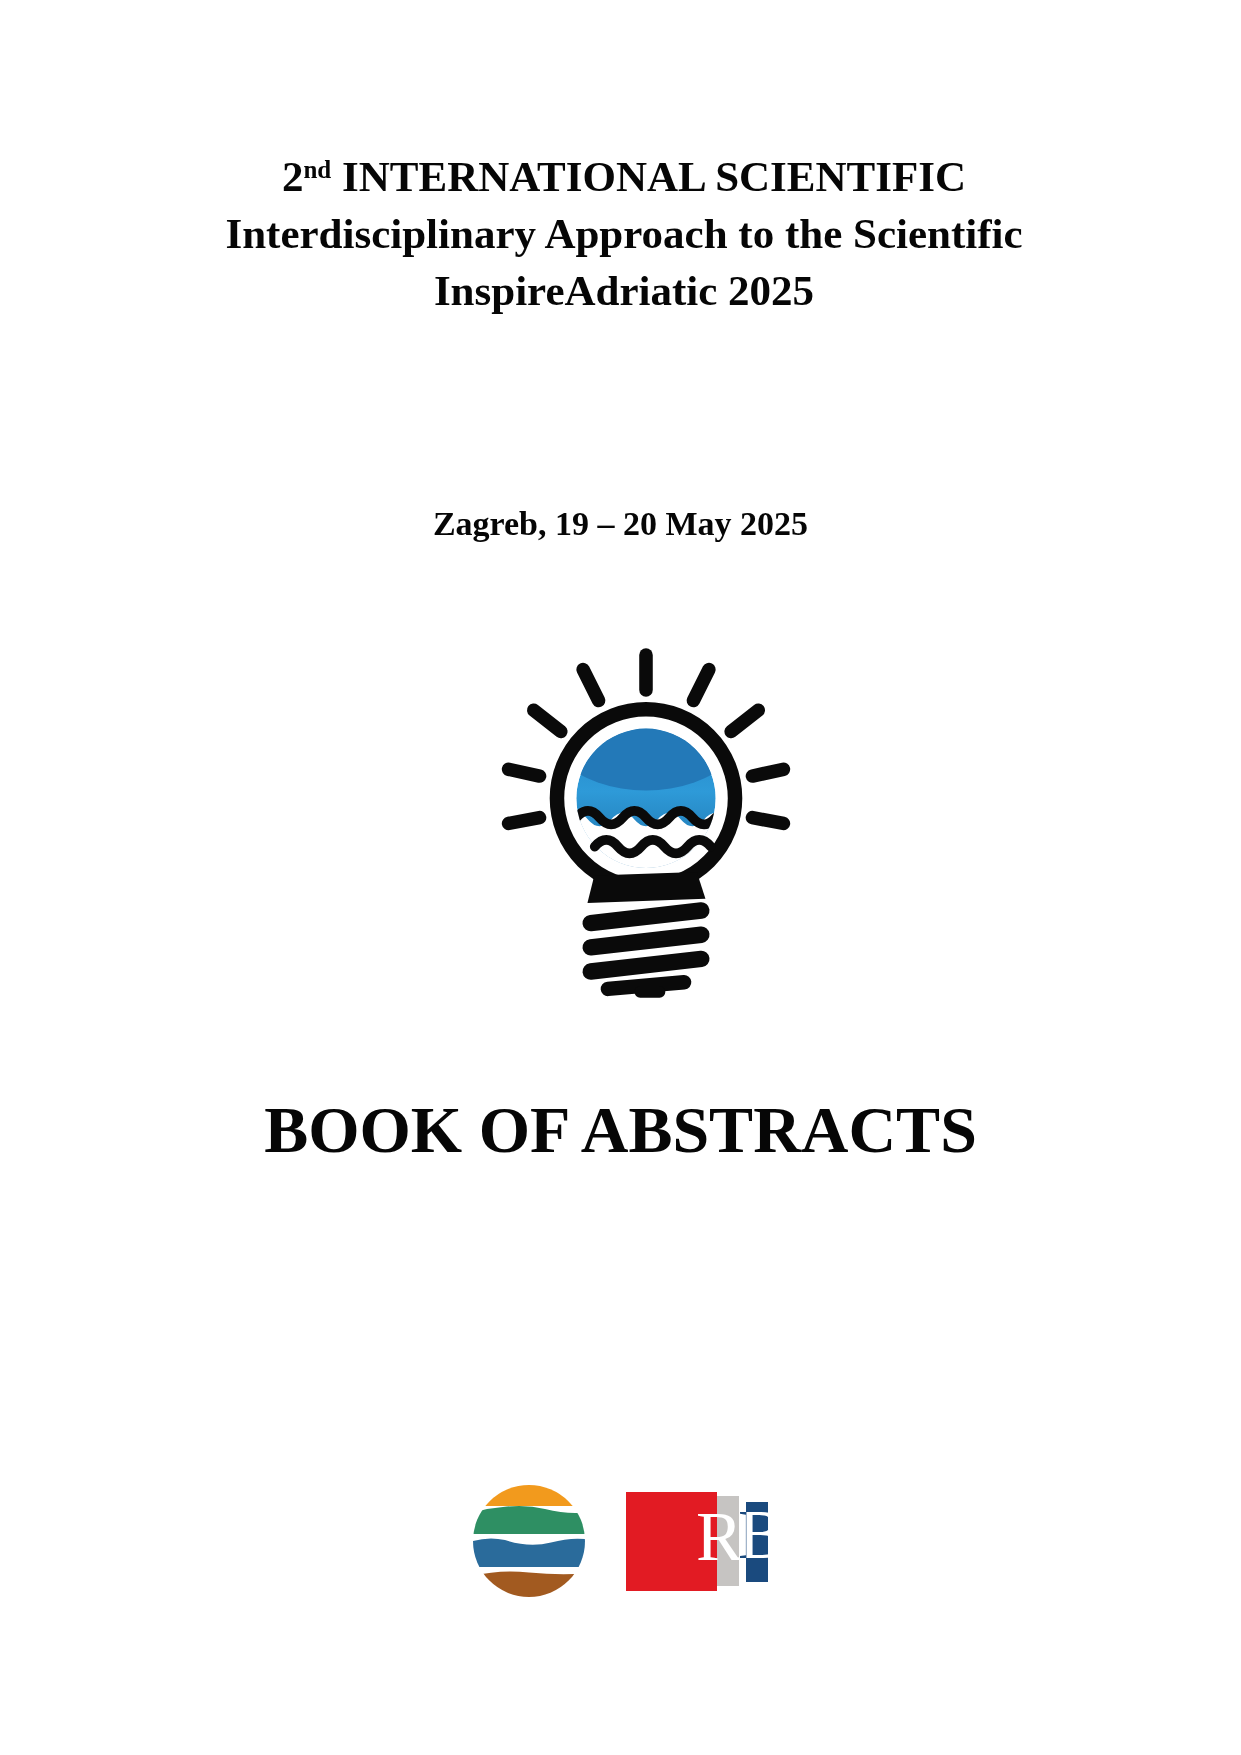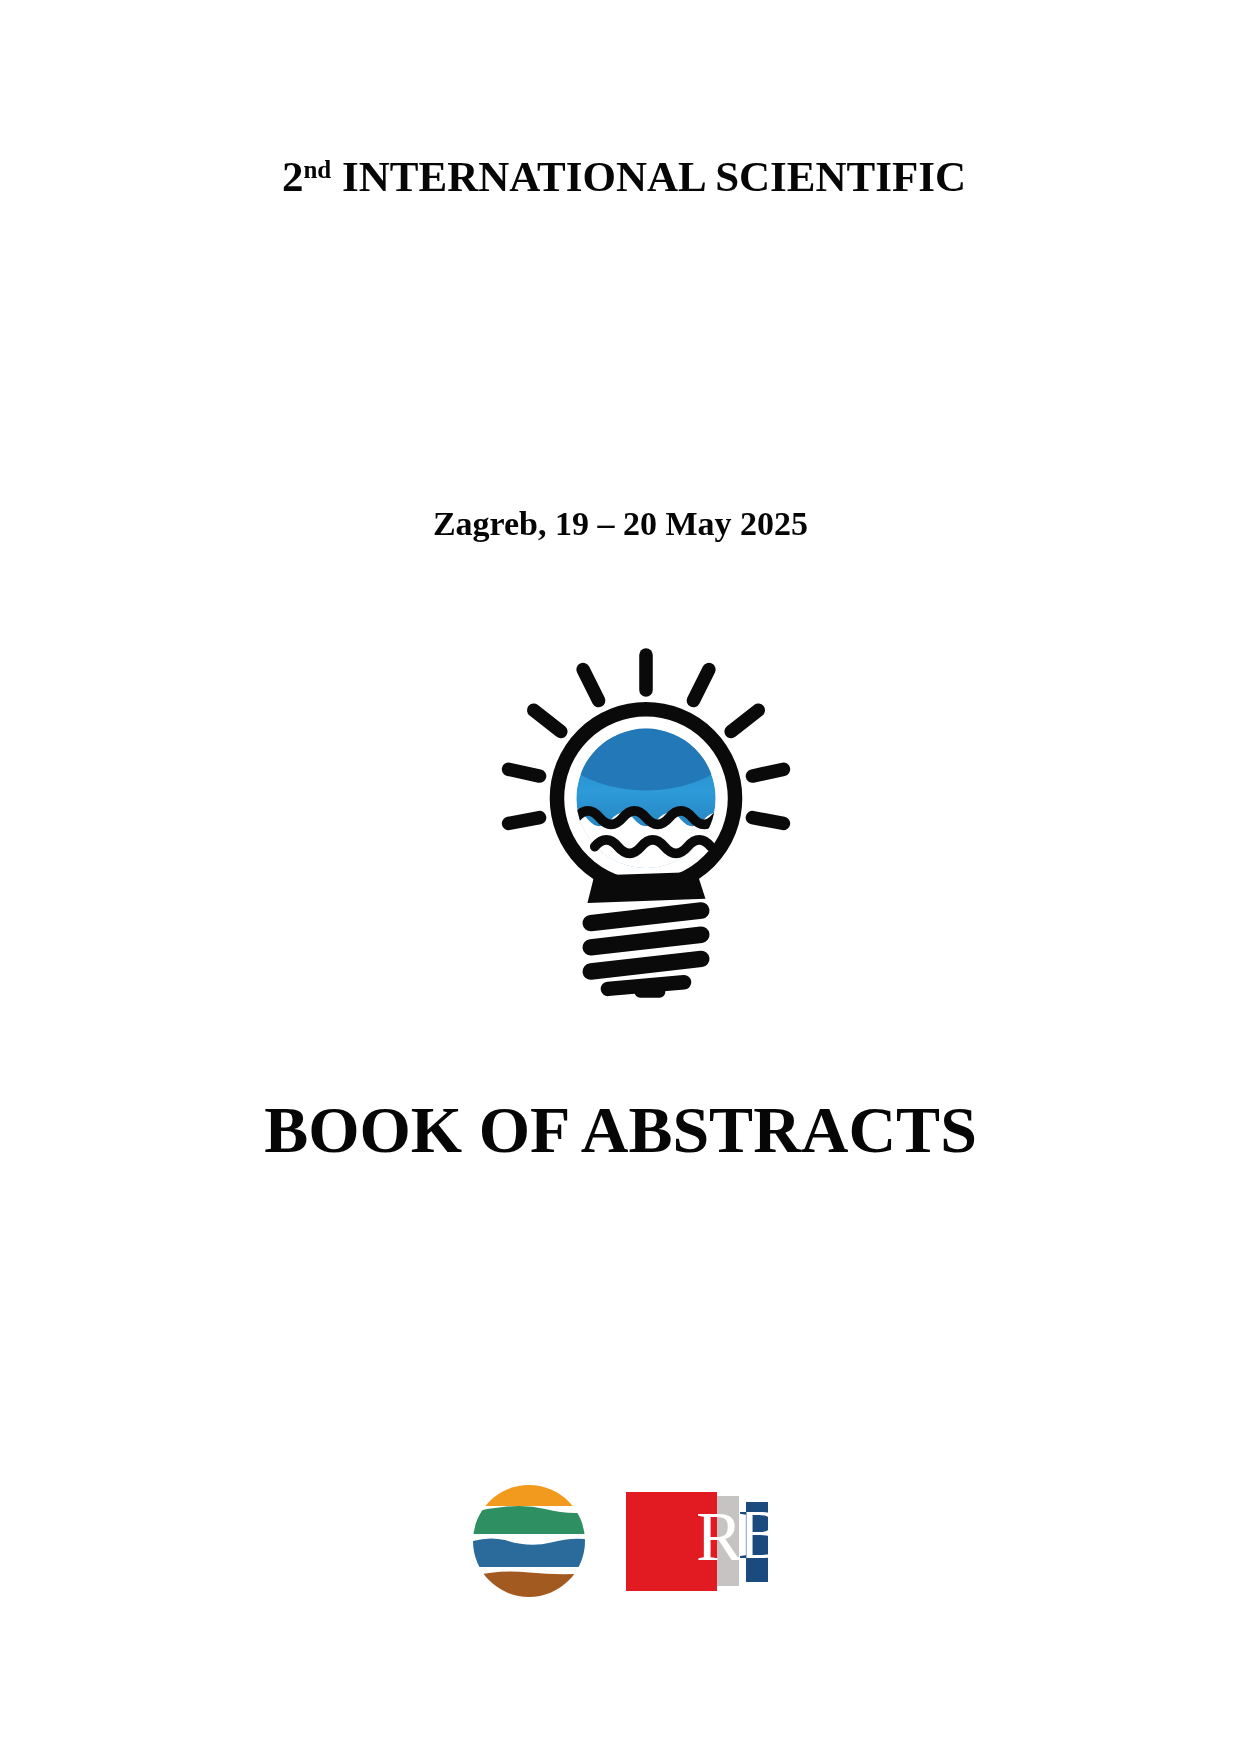--- a/index.html
+++ b/index.html
@@ -71,20 +71,22 @@
   .rb-b-blue{left:112px;top:8px;color:#1A4A7E;clip-path:inset(0 82% 0 0);}
   .rb-b-white{left:112px;top:8px;color:#ffffff;clip-path:inset(0 0 0 18%);}
 </style>
 </head>
 <body>
 
 <div class="page">
 
   <div class="title-block">
     <div class="title-line"><span>2</span><span class="title-sup">nd</span><span> INTERNATIONAL SCIENTIFIC</span></div>
+    <div class="title-line">Interdisciplinary Approach to the Scientific</div>
+    <div class="title-line">InspireAdriatic 2025</div>
   </div>
 
   <div class="date-line">Zagreb, 19 – 20 May 2025</div>
 
   <div class="bulb-wrap">
     <svg viewBox="-5 0 310 365" xmlns="http://www.w3.org/2000/svg">
       <defs>
         <clipPath id="seaClip">
             <circle cx="150" cy="158" r="72"></circle>
           </clipPath>

